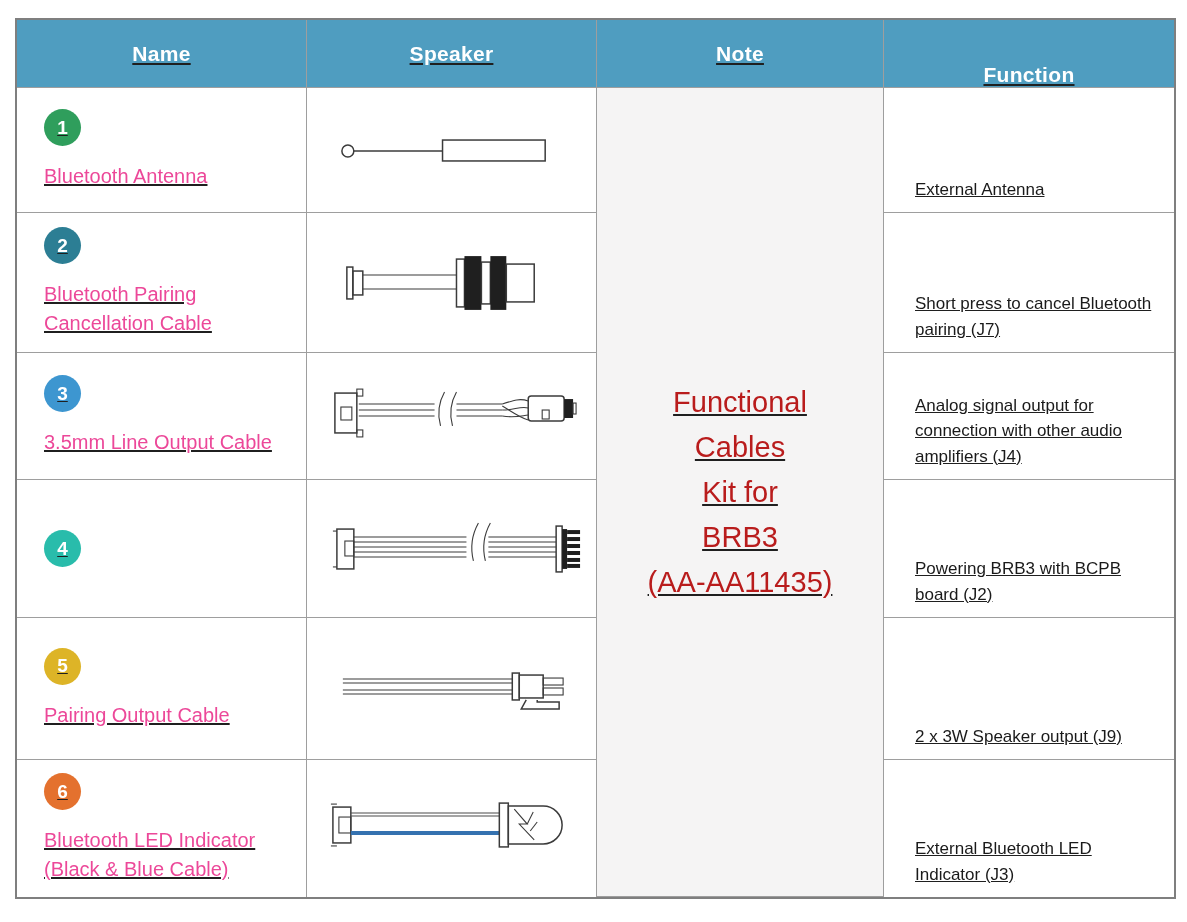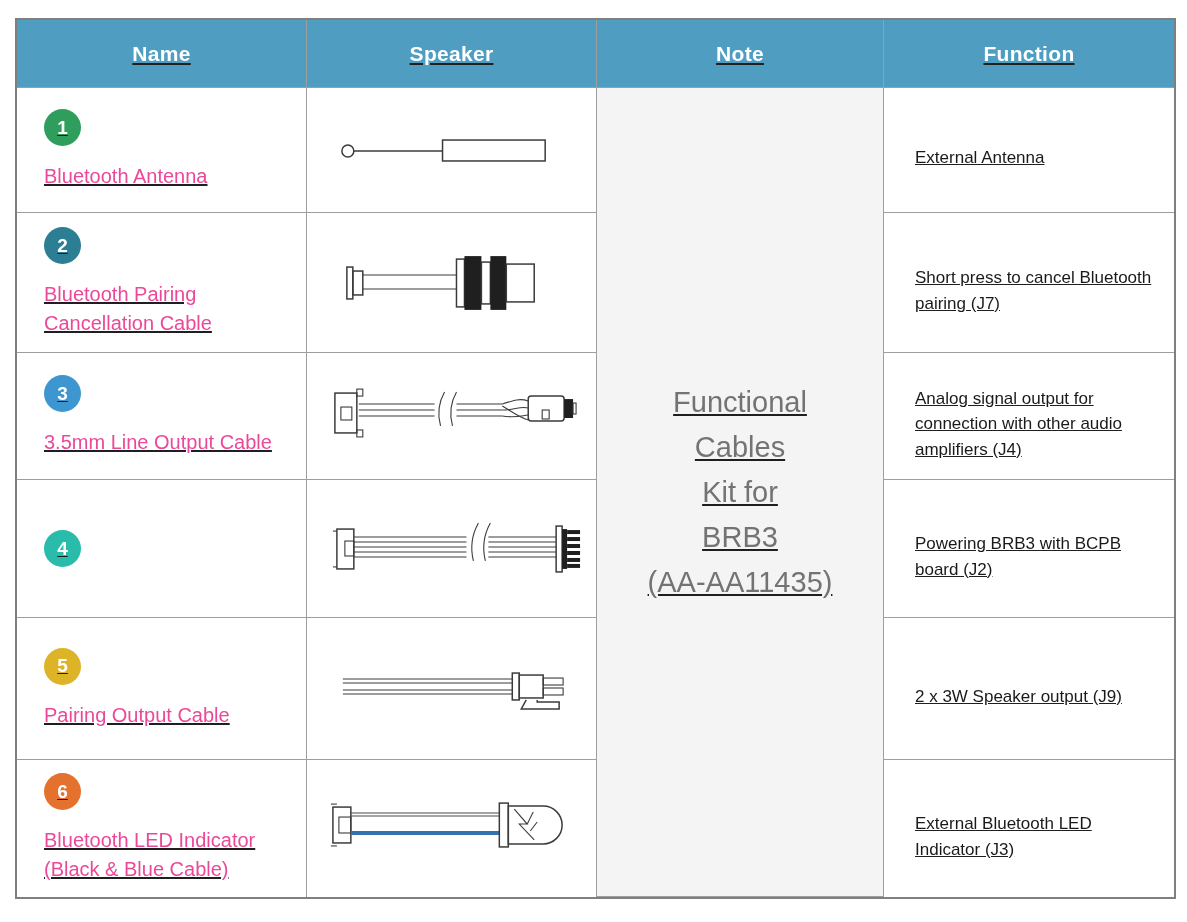--- a/index.html
+++ b/index.html
@@ -16,21 +16,21 @@
     border:2px solid #7f7f7f;
     background:#ffffff;
     text-decoration:underline;
   }
   .cell{
     border-right:1px solid #9e9e9e;
     border-bottom:1px solid #9e9e9e;
     box-sizing:border-box;
     overflow:hidden;
   }
-  .cell.last-col{border-right:none;}
+  .cell.last-col{border-right:none;align-items:flex-end;}
   .cell.last-row{border-bottom:none;}
   .head{
     background:#4f9dc0;
     color:#ffffff;
     font-weight:bold;
     font-size:21px;
     display:flex;align-items:center;justify-content:center;
     letter-spacing:.3px;
   }
   .name-cell{
@@ -52,21 +52,21 @@
     display:flex;align-items:center;justify-content:center;
     background:#ffffff;
   }
   .pic-cell svg{display:block;}
   .note-cell{
     background:#f5f4f4;
     display:flex;flex-direction:column;align-items:center;justify-content:center;
     text-align:center;
   }
   .note-line{
-    font-size:29px;line-height:45px;color:#737373;
+    font-size:29px;line-height:45px;color:#b91c1c;
   }
   .func-cell{
     display:flex;align-items:center;
     padding:26px 22px 10px 31px;
     background:#ffffff;
   }
   .func-text{font-size:17px;line-height:1.5;color:#1a1a1a;}
   .ln{stroke:#3b3b3b;stroke-width:1.5;fill:none;}
   .lnthin{stroke:#3b3b3b;stroke-width:1.1;fill:none;}
   .fillw{fill:#ffffff;stroke:#3b3b3b;stroke-width:1.5;}

